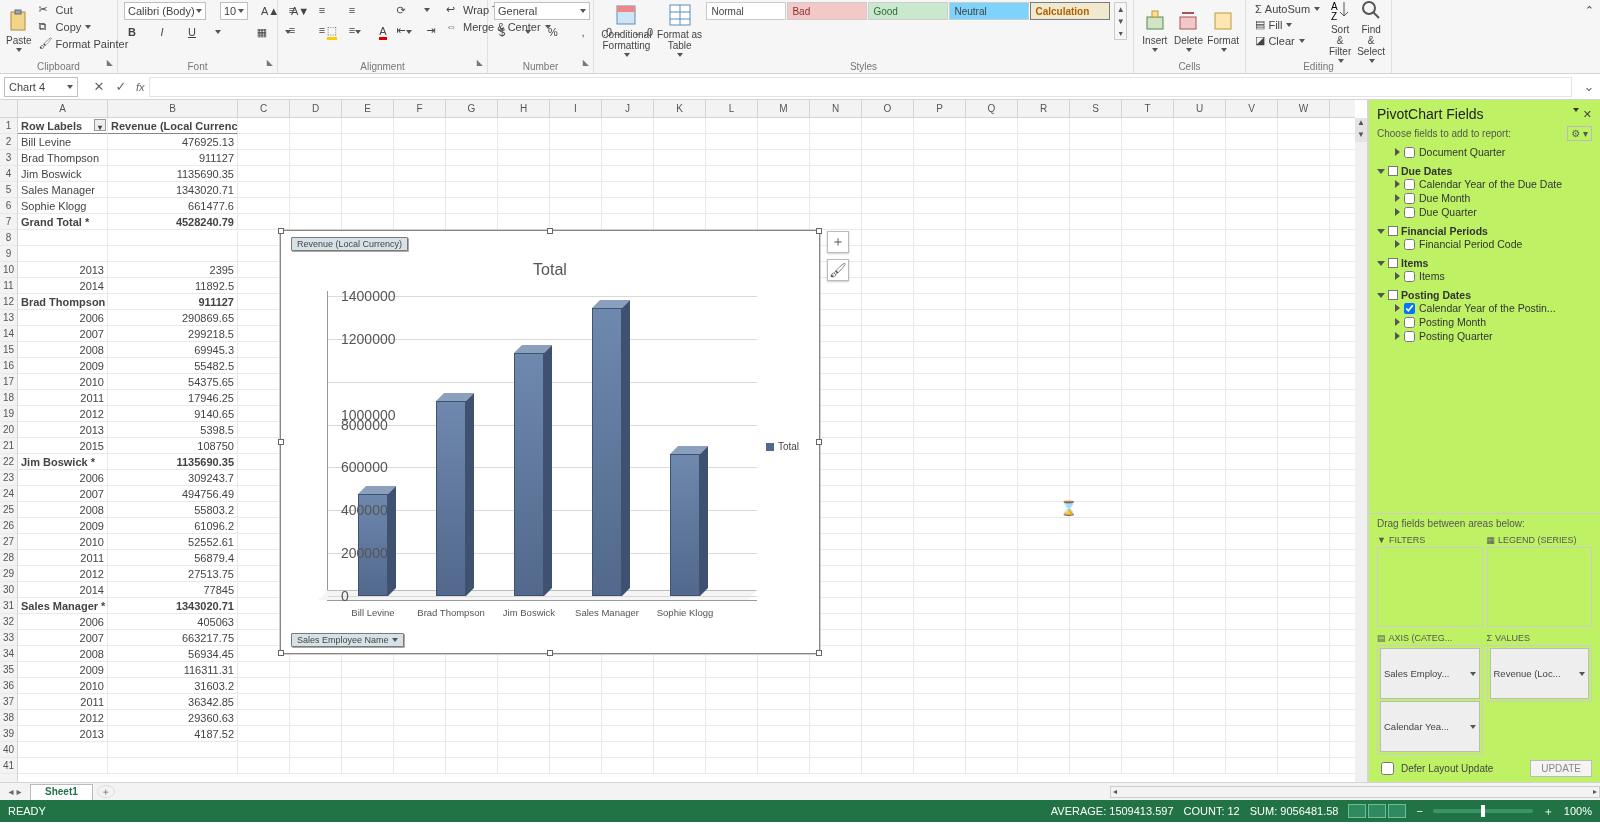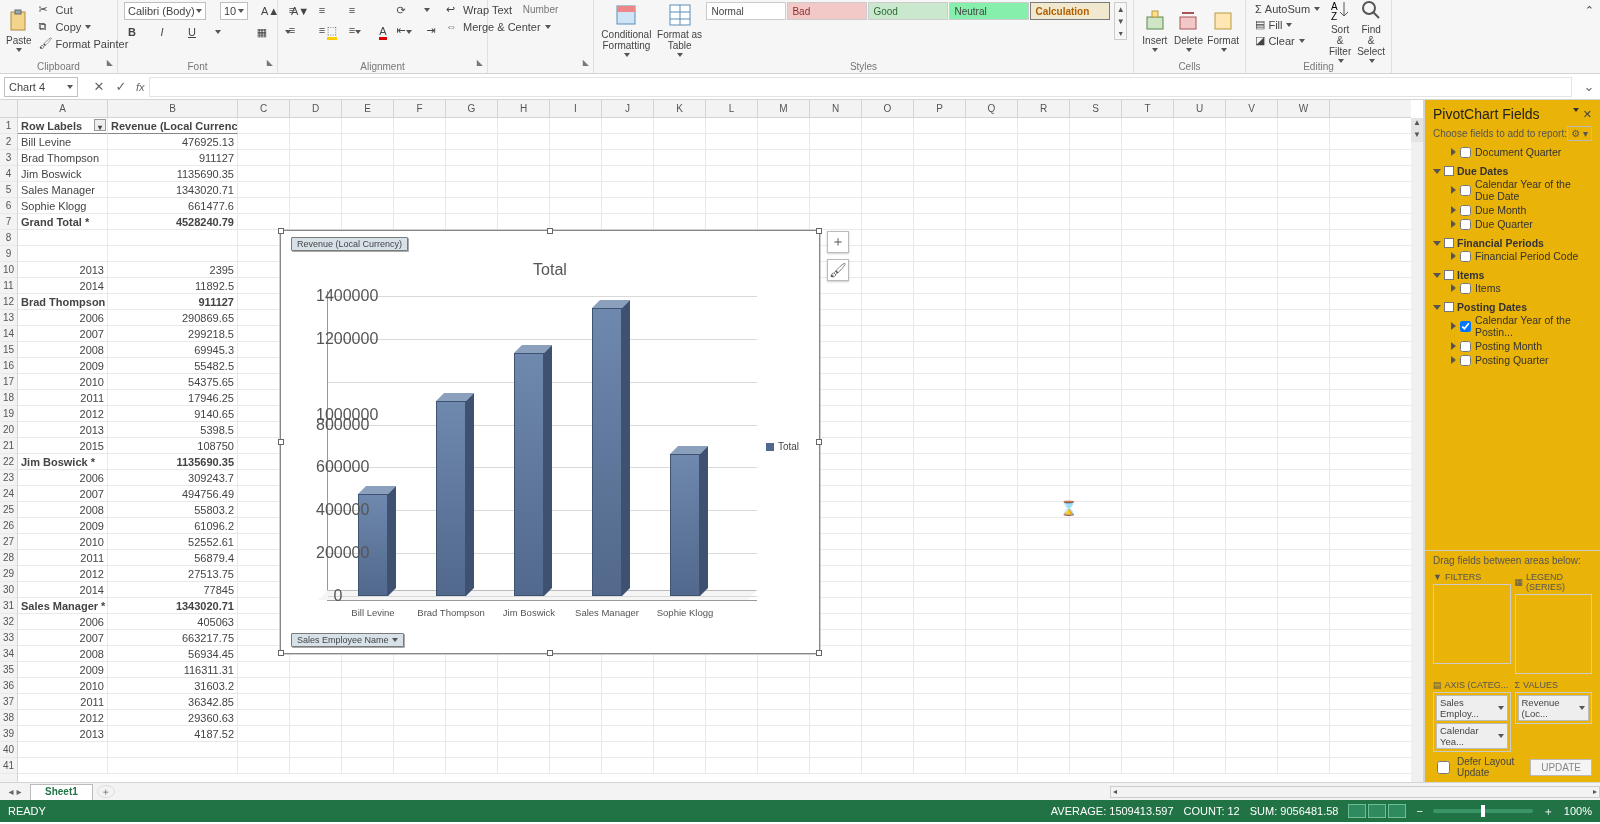--- a/index.html
+++ b/index.html
@@ -21,21 +21,21 @@
 .fontsize { width: 28px; height: 18px; border: 1px solid #bfbfbf; font-size: 11px; padding: 0 3px; display:flex; align-items:center; justify-content:space-between; background:#fff;}
 .small-ic { width:16px; height:16px; display:flex; align-items:center; justify-content:center; font-size:11px; color:#444;}
 .toggle-row { display:flex; gap:14px; align-items:center;}
 
 .styles-gallery { display:flex; flex-direction:column; gap:2px; }
 .style-row { display:flex; gap:1px;}
 .style-cell { width:80px; height:18px; border:1px solid #ccc; font-size:10px; display:flex; align-items:center; padding:0 4px; overflow:hidden; }
 .sc-normal{background:#fff;}
 .sc-bad{background:#f3c9c8;color:#8b2e2e;}
 .sc-good{background:#c9e8cd;color:#2e6b38;}
-.sc-neutral{background:#86efac;}
+.sc-neutral{background:#7dd3fc;}
 .sc-calc{background:#f1e9cf;color:#b06000;font-weight:bold; border:1px solid #7b7b7b;}
 .sc-check{background:#a9a9a9;color:#fff;font-weight:bold;}
 .sc-expl{background:#fff;font-style:italic;color:#777;}
 .sc-input{background:#f3d5a5;color:#6b4f1f;}
 .sc-link{background:#fff;color:#b06000;}
 .sc-note{background:#fff3c6;}
 .style-scroll{width:14px; display:flex; flex-direction:column; justify-content:space-between; border:1px solid #ccc;}
 .style-scroll div{height:12px; display:flex; align-items:center; justify-content:center; font-size:8px; color:#555;}
 .collapse-arrow{ position:absolute; right:4px; top:58px; font-size:8px; color:#777;}
 
@@ -63,54 +63,54 @@
 .vscroll{position:absolute; top:18px; right:0; width:12px; bottom:0; background:#f0f0f0;}
 .vscroll .arrow{height:12px; text-align:center; font-size:8px; color:#555; background:#e4e4e4;}
 
 
 .chartbox { position:absolute; top:130px; left:280px; width:540px; height:424px; background:#fff; border:1px solid #888; box-shadow:0 0 0 1px #cfcfcf; }
 .handle{position:absolute; width:6px; height:6px; background:#fff; border:1px solid #666;}
 .chart-pill{position:absolute; border:1px solid #7a7a7a; background:#d7e2e8; font-size:9px; padding:1px 5px; border-radius:1px; box-shadow:1px 1px 0 #aaa; display:flex; align-items:center; gap:2px;}
 .chart-title{position:absolute; top:30px; left:0; right:0; text-align:center; font-size:16px; color:#555;}
 .plot{position:absolute; top:60px; left:46px; width:430px; height:310px; border-left:1px solid #999; border-bottom:1px solid #999;}
 .hg{position:absolute; left:0; right:0; border-top:1px solid #d9d9d9;}
-.ylab{position:absolute; right:459px; font-size:16px; color:#555; transform:translateY(-50%); text-align:center; width:44px;}
+.ylab{position:absolute; right:434px; font-size:14px; color:#555; transform:translateY(-50%); text-align:left; width:44px;}
 .bar3d{position:absolute; bottom:4px; width:40px;}
 .bar3d .front{position:absolute; left:0; bottom:0; width:30px; background:linear-gradient(#6f88ad,#52688d); border:1px solid #3e5372;}
 .bar3d .top{position:absolute; left:0; width:30px; height:8px; background:#8ba0bd; transform:skewX(-45deg); transform-origin:bottom left; bottom:100%;}
 .bar3d .side{position:absolute; left:30px; bottom:0; width:8px; background:#3f5170; transform:skewY(-45deg); transform-origin:top left;}
 .xlabel{position:absolute; bottom:-18px; font-size:9.5px; color:#555; text-align:center; transform:translateX(-50%);}
 .legend{position:absolute; top:210px; right:20px; font-size:10px; color:#444; display:flex; align-items:center; gap:4px;}
 .legend .sw{width:8px; height:8px; background:#52688d; display:inline-block;}
 .sidebtns{position:absolute; top:0px; right:-30px; display:flex; flex-direction:column; gap:6px;}
 .sidebtns div{width:22px; height:22px; border:1px solid #bbb; background:#fff; display:flex; align-items:center; justify-content:center; font-size:14px; color:#555; box-shadow:0 1px 2px rgba(0,0,0,.2);}
 .floor{position:absolute; left:0; right:0; bottom:0; height:10px; border-top:1px solid #bbb; transform:skewX(-45deg); transform-origin:top left; background:#f5f5f5;}
 
 
 .busy{position:absolute; top:400px; left:1060px; font-size:14px; color:#444;}
 
 
-.fieldpane { width:176px; border-left:1px solid #d4d4d4; display:flex; flex-direction:column; background:#eab308; }
+.fieldpane { width:232px; border-left:1px solid #d4d4d4; display:flex; flex-direction:column; background:#bef264; }
 .fp-head{ padding:6px 8px 4px 8px; display:flex; justify-content:space-between; align-items:center;}
 .fp-head h3{margin:0; font-size:14px; font-weight:normal; color:#222;}
 .fp-sub{padding:0 8px; font-size:10px; color:#555; display:flex; justify-content:space-between; align-items:center;}
 .fp-sub .gear{border:1px solid #bbb; padding:1px 3px; font-size:10px;}
 .fieldlist{flex:1; overflow:hidden; padding:4px 8px; font-size:10.5px; color:#333;}
 .fl-group{font-weight:bold; margin-top:6px; display:flex; align-items:center; gap:3px;}
 .fl-item{margin-left:18px; display:flex; align-items:center; gap:4px; padding:1px 0;}
 .fl-item input{margin:0; width:11px; height:11px;}
 .tri{display:inline-block; width:0; height:0; border-top:4px solid transparent; border-bottom:4px solid transparent; border-left:5px solid #555;}
 .trid{display:inline-block; width:0; height:0; border-left:4px solid transparent; border-right:4px solid transparent; border-top:5px solid #555;}
 .tbl-ic{width:10px;height:10px;background:#fff;border:1px solid #777;display:inline-block;}
 .areas{border-top:1px solid #ccc; padding:4px 8px; font-size:10px;}
 .areas-grid{display:grid; grid-template-columns:1fr 1fr; gap:4px; margin-top:4px;}
 .areahead{font-size:9px; color:#555; display:flex; align-items:center; gap:3px; padding:2px 0;}
 .areabox{border:1px solid #ccc; min-height:80px; padding:2px; display:flex; flex-direction:column; gap:2px;}
 .areabox2{border:1px solid #ccc; min-height:22px; padding:2px; display:flex; flex-direction:column; gap:2px;}
-.areatag{background:#eee; border:1px solid #bbb; font-size:9.5px; padding:1px 3px; display:flex; justify-content:space-between; align-items:center;}
+.areatag{background:#eee; border:1px solid #bbb; font-size:9.5px; padding:19px 3px; display:flex; justify-content:space-between; align-items:center;}
 .defer{display:flex; justify-content:space-between; align-items:center; padding:4px 0 0 0;}
 .updatebtn{border:1px solid #bbb; background:#f4f4f4; color:#888; font-size:10px; padding:2px 10px;}
 
 
 .tabsrow{height:18px; border-top:1px solid #d4d4d4; display:flex; align-items:stretch; background:#f3f3f3; font-size:10px;}
 .tabnav{width:30px; display:flex; align-items:center; justify-content:center; gap:3px; color:#666;}
 .sheettab{background:#fff; border:1px solid #bbb; border-bottom:0; padding:1px 14px; font-weight:bold; color:#217346; margin-top:1px;}
 .addsheet{width:18px; display:flex; align-items:center; justify-content:center; color:#666; border:1px solid #ddd; border-radius:50%; margin:2px 4px;}
 .hscroll{flex:1; display:flex; justify-content:flex-end; align-items:center;}
 .hsbar{width:490px; height:12px; border:1px solid #ccc; display:flex; justify-content:space-between; align-items:center;}
@@ -228,20 +228,34 @@
             <span>Merge &amp; Center</span>
             <span class="dd"></span>
           </div>
       </div>
     </div>
     <div class="group-label">Alignment</div>
     <span class="collapse-arrow">◣</span>
   </div>
 
   <div class="group" style="width:106px">
+    <div class="group-body vcol" style="gap:4px">
+      <div class="fontname" style="width:96px">
+          <span>General</span>
+          <span class="dd"></span>
+        </div>
+      <div class="toggle-row">
+        <div class="small-ic">$</div>
+          <span class="dd"></span>
+        <div class="small-ic">%</div>
+        <div class="small-ic">,</div>
+        <div class="small-ic">.0→</div>
+        <div class="small-ic">←.0</div>
+      </div>
+    </div>
     <div class="group-label">Number</div>
     <span class="collapse-arrow">◣</span>
   </div>
 
   <div class="group" style="width:540px">
     <div class="group-body">
       <div class="bigbtn" style="width:60px">
         <span class="ic"><svg viewBox="0 0 24 24">
               <rect x="3" y="3" width="18" height="18" fill="#cfe5f5" stroke="#5b8db8"></rect>
               <rect x="3" y="3" width="18" height="6" fill="#e88"></rect>

